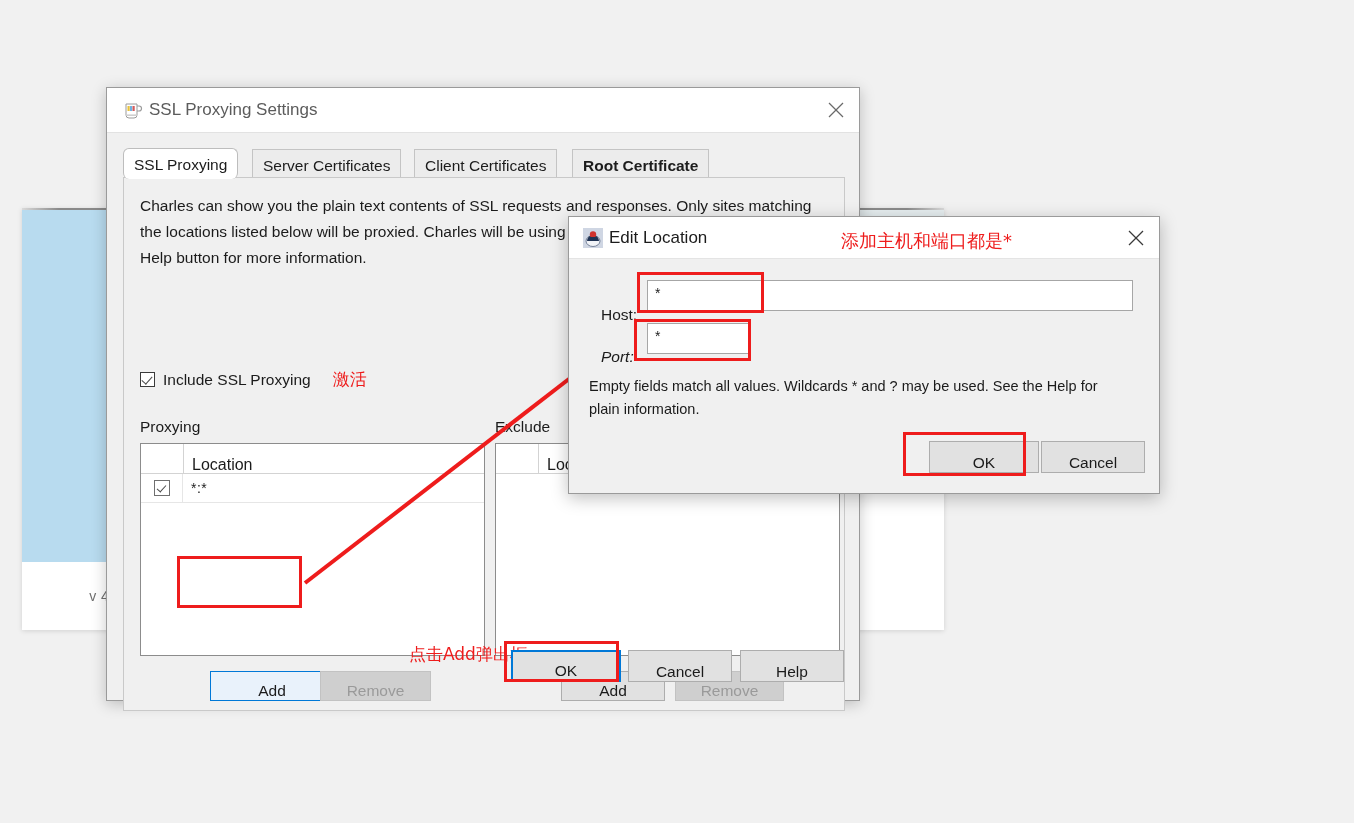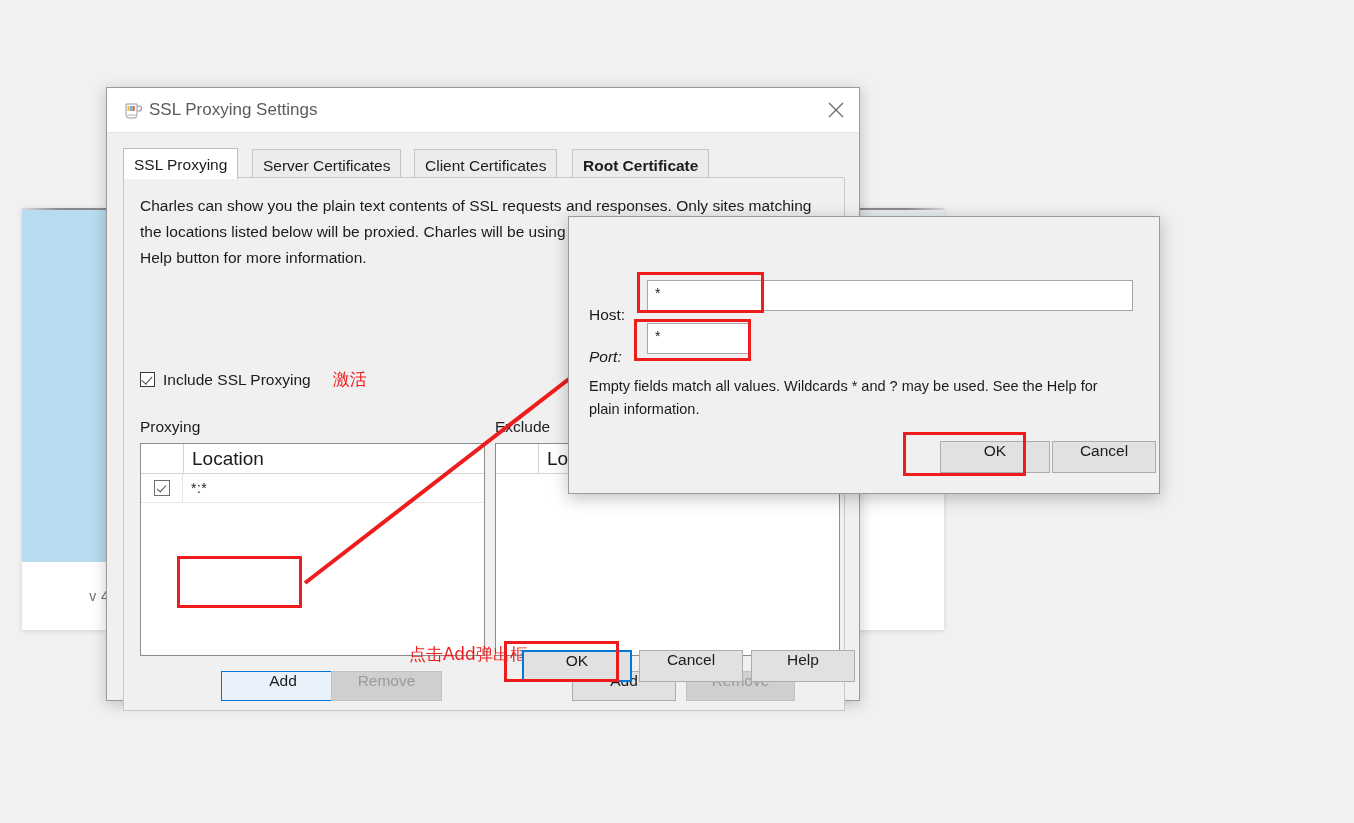--- a/index.html
+++ b/index.html
@@ -99,20 +99,21 @@
     padding: 4px 10px 0 10px;
     line-height: 23px;
     white-space: nowrap;
   }
   .tab.active {
     background: #ffffff;
     top: 0px;
     height: 31px;
     border-color: #bdbdbd;
     z-index: 3;
+    border-radius: 6px;
   }
 
   
   .panel {
     position: absolute; left: 16px; top: 89px;
     width: 722px; height: 534px;
     background: #f0f0f0;
     border: 1px solid #c9c9c9;
     box-sizing: border-box;
   }
@@ -166,22 +167,22 @@
   .list-head {
     display: flex; height: 29px;
     border-bottom: 1px solid #d3d3d3;
     background: #ffffff;
   }
   .list-head .c1 {
     width: 42px; border-right: 1px solid #d3d3d3;
   }
   .list-head .c2 {
     flex: 1;
-    font-size: 19px; color: #1b1b1b;
-    padding: 4px 0 0 8px;
+    font-size: 16px; color: #1b1b1b;
+    padding: 12px 0 0 8px;
     box-sizing: border-box;
   }
   .list-row {
     display: flex; height: 28px;
     border-bottom: 1px solid #e6e6e6;
     align-items: center;
   }
   .list-row .c1 {
     width: 42px; height: 100%;
     border-right: 1px solid #e6e6e6;
@@ -202,21 +203,21 @@
   
   .btn {
     position: absolute;
     background: #e1e1e1;
     border: 1px solid #adadad;
     font-size: 15.5px;
     color: #1b1b1b;
     text-align: center;
     box-sizing: border-box;
     cursor: default;
-    display: flex; align-items: flex-start; justify-content: center; margin-left: 11px;
+    display: flex; align-items: flex-end; justify-content: center;
   }
   .btn.disabled { color: #9a9a9a; background: #cfcfcf; border-color: #c2c2c2; }
   .btn.focused {
     background: #e9f2fb;
     border: 1px solid #0078d7;
   }
   .btn.default {
     background: #e1e1e1;
     border: 2px solid #0078d7;
   }
@@ -254,21 +255,21 @@
   }
   .dlg-close { position: absolute; right: 0; top: 0; width: 46px; height: 41px; cursor: default; }
   .dlg-close svg { position: absolute; left: 15px; top: 13px; }
   .dlg-anno {
     position: absolute; left: 272px; top: 12px;
     font-size: 18px; color: #ee1c1c;
     font-family: "DejaVu Sans", sans-serif;
   }
   .fld-label {
     position: absolute;
-    font-size: 15.5px; color: #1b1b1b;
+    font-size: 15.5px; color: #1b1b1b; margin-left: 12px;
   }
   .fld {
     position: absolute;
     background: #ffffff;
     border: 1px solid #a6a6a6;
     box-sizing: border-box;
     font-size: 14px; color: #1b1b1b;
     padding: 4px 0 0 7px;
     letter-spacing: 0.5px;
   }
@@ -394,20 +395,39 @@
 
   <div class="redbox" style="left:177px; top:556px; width:125px; height:52px;"></div>
   <div class="redbox" style="left:504px; top:641px; width:115px; height:41px;"></div>
 
   <svg class="arrow-svg" width="1354" height="823">
     <line x1="305" y1="583" x2="578" y2="372" stroke="#ee1c1c" stroke-width="4"></line>
     <polygon points="570,367 590,360 576,384" fill="#ee1c1c"></polygon>
   </svg>
 
   <div class="dlg">
+    <div class="dlg-title">
+      <div class="dlg-title-icon">
+        <svg width="20" height="20" viewBox="0 0 20 20">
+          <rect x="0" y="0" width="20" height="20" fill="#cfd6e3"></rect>
+          <ellipse cx="10" cy="13" rx="7" ry="5.5" fill="#f2f4f8" stroke="#5d6b85" stroke-width="0.8"></ellipse>
+          <path d="M4 13 a6 6 0 0 1 12 0 z" fill="#1f3354"></path>
+          <circle cx="10" cy="6.5" r="3.2" fill="#d0322e"></circle>
+          <path d="M7 9 l3 3 l3 -3 z" fill="#1f3354"></path>
+        </svg>
+      </div>
+      <div class="dlg-title-text">Edit Location</div>
+      <div class="dlg-anno">添加主机和端口都是*</div>
+      <div class="dlg-close">
+        <svg width="16" height="16" viewBox="0 0 16 16">
+          <line x1="1" y1="1" x2="15" y2="15" stroke="#3a3a3a" stroke-width="1.3"></line>
+          <line x1="15" y1="1" x2="1" y2="15" stroke="#3a3a3a" stroke-width="1.3"></line>
+        </svg>
+      </div>
+    </div>
 
     <div class="fld-label" style="left:20px; top:89px;">Host:</div>
     <div class="fld" style="left:78px; top:63px; width:486px; height:31px;">
       <span>*</span>
     </div>
 
     <div class="fld-label" style="left:20px; top:131px;font-style:italic;">Port:</div>
     <div class="fld" style="left:78px; top:106px; width:104px; height:31px;">
       <span>*</span>
     </div>

